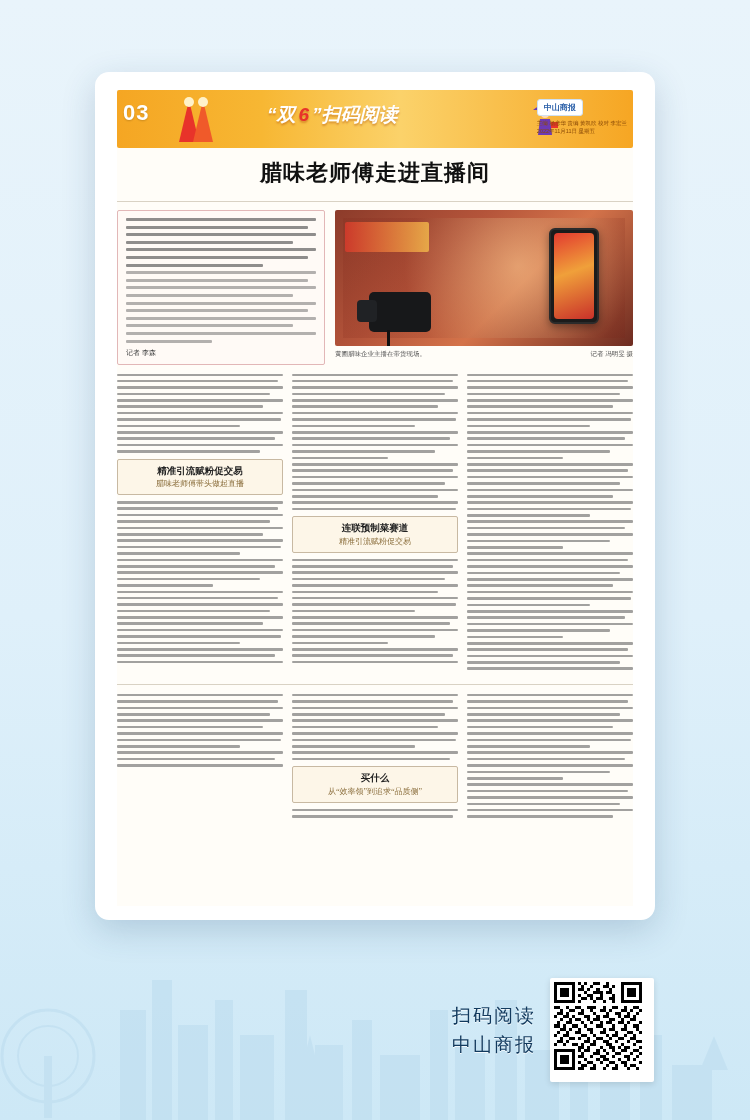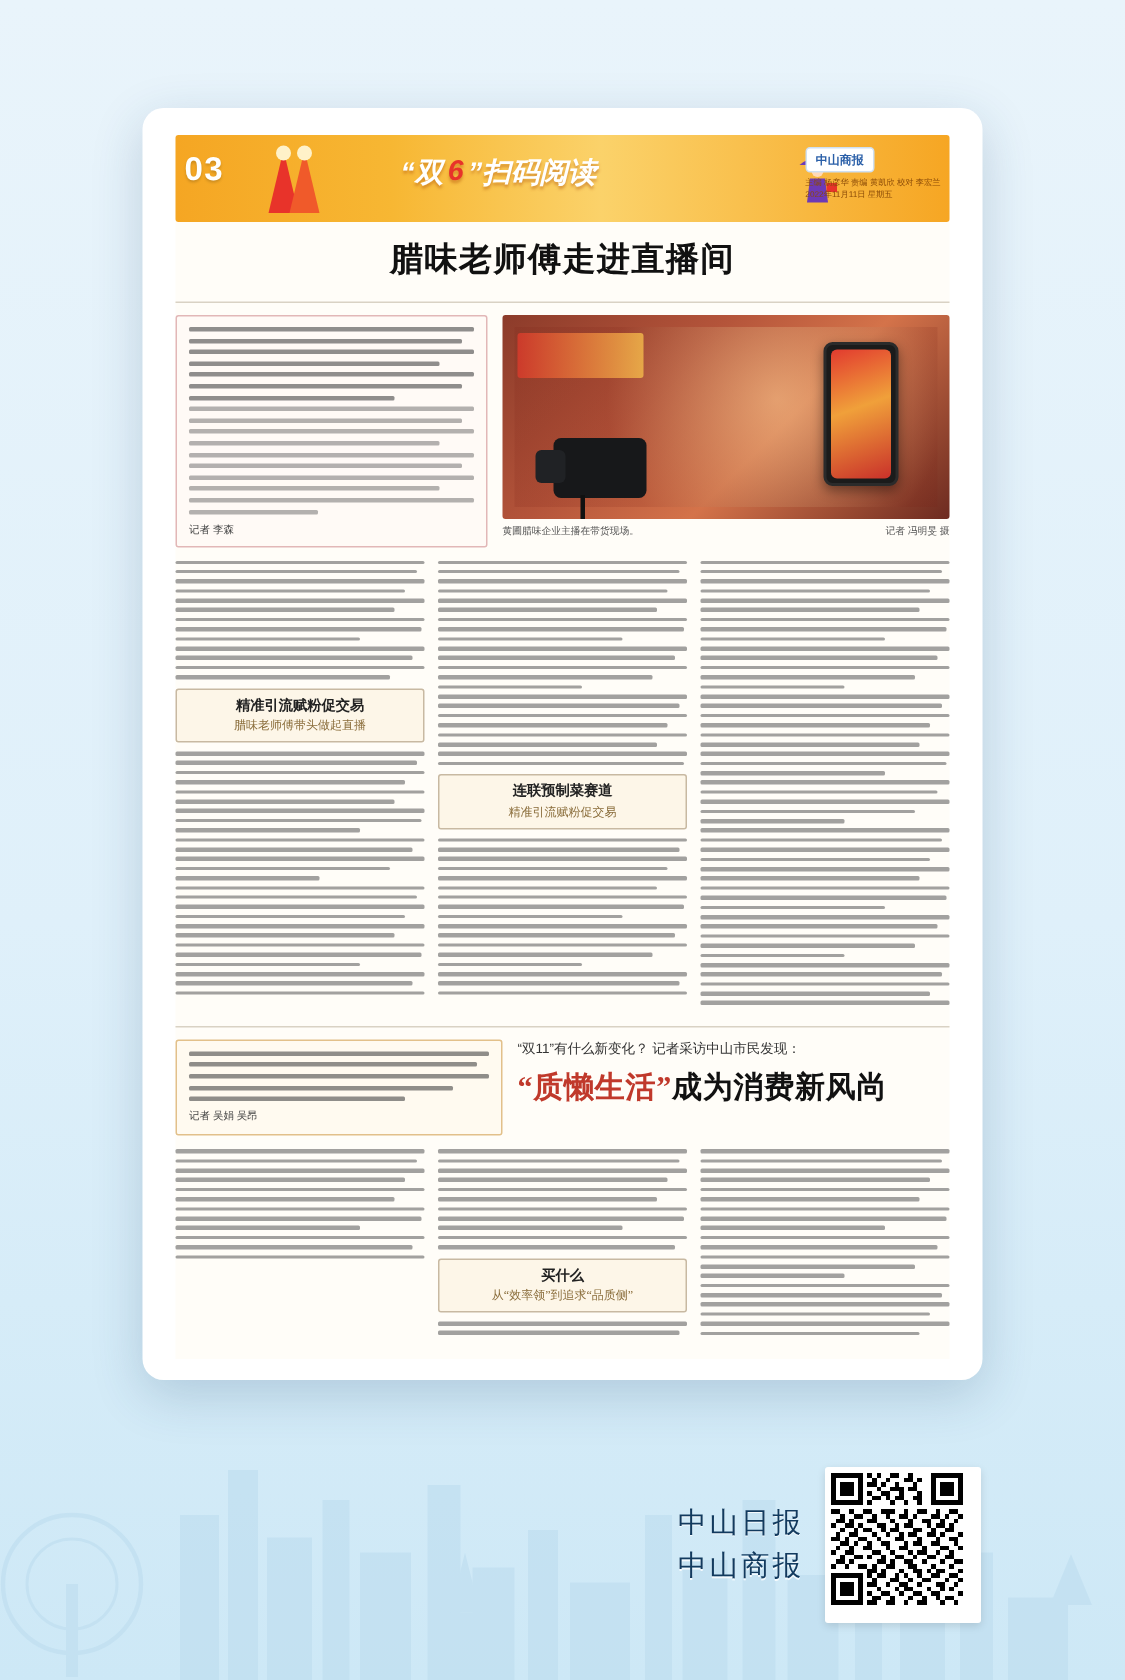--- a/index.html
+++ b/index.html
@@ -454,36 +454,20 @@
             <div class="tiny" style="width: 97%;"></div>
             <div class="tiny" style="width: 100%;"></div>
             <div class="tiny" style="width: 92%;"></div>
             <div class="tiny" style="width: 100%;"></div>
           </div>
       </div>
     </div>
 
     <div class="divider"></div>
 
-    <div class="feature2">
-      <div class="quote-box">
-        <div class="fakeline s1"></div>
-          <div class="fakeline s2"></div>
-        <div class="fakeline s1"></div>
-          <div class="fakeline s3"></div>
-        <div class="fakeline s4"></div>
-        <div class="byline">记者 吴娟 吴昂</div>
-      </div>
-      <div class="feature2-right">
-        <div class="f2-kicker">“双11”有什么新变化？ 记者采访中山市民发现：</div>
-        <div class="f2-head">
-          <span class="accent">“质懒生活”</span><span>成为消费新风尚</span>
-        </div>
-      </div>
-    </div>
 
     <div class="cols3">
       <div class="col">
         <div id="c4-body">
             <div class="tiny" style="width: 100%;"></div>
             <div class="tiny" style="width: 97%;"></div>
             <div class="tiny" style="width: 100%;"></div>
             <div class="tiny" style="width: 92%;"></div>
             <div class="tiny" style="width: 100%;"></div>
             <div class="tiny" style="width: 88%;"></div>
@@ -542,21 +526,21 @@
             <div class="tiny" style="width: 88%;"></div>
           </div>
       </div>
     </div>
 
   </div>
 </div>
 
 <div class="qr-row">
   <div class="qr-label">
-    <div>中山日报</div>
+    <div>扫码阅读</div>
     <div>中山商报</div>
   </div>
   <div class="qr-code">
     <svg viewBox="0 0 29 29" width="88" height="88" shape-rendering="crispEdges">
       <rect width="29" height="29" fill="#fff"></rect>
       <g fill="#000">
         <rect x="0" y="0" width="7" height="1"></rect>
           <rect x="0" y="6" width="7" height="1"></rect>
         <rect x="0" y="0" width="1" height="7"></rect>
           <rect x="6" y="0" width="1" height="7"></rect>

